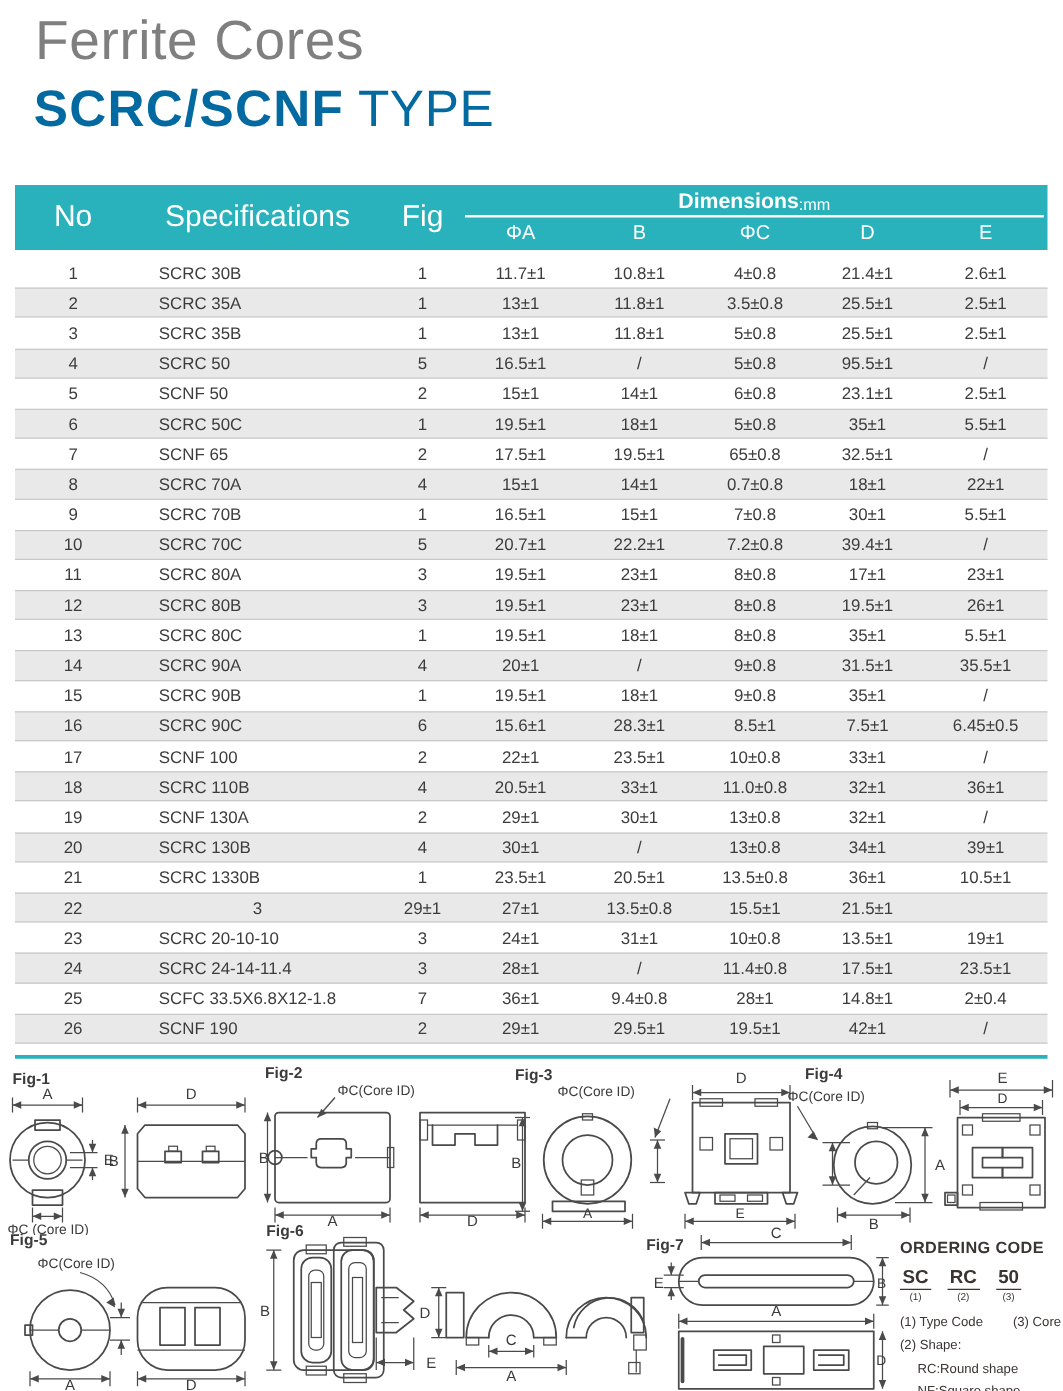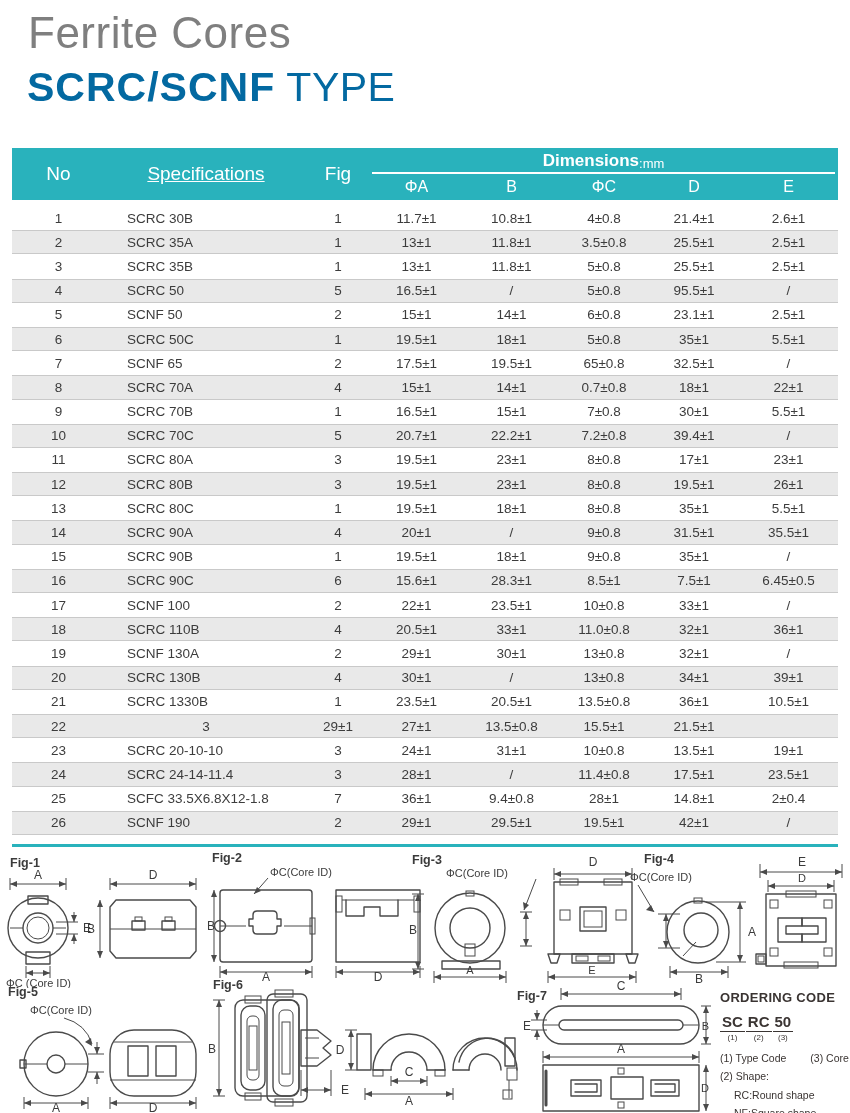--- a/index.html
+++ b/index.html
@@ -9,22 +9,22 @@
   .t1{position:absolute;left:28px;top:8px;font-size:44px;color:#7f7f7f;letter-spacing:0.5px;}
   .t2{position:absolute;left:27px;top:64px;font-size:41px;color:#0369a1;}
   .t2 .heavy{font-weight:900;letter-spacing:1px;}
   .t2 .reg{font-weight:400;letter-spacing:0.5px;}
   
   .table-wrap{position:absolute;left:12px;top:148px;width:826px;}
   .thead{background:#29b2bc;color:#fff;height:52px;display:grid;
          grid-template-columns:93px 202px 62px 95px 95px 90px 90px 99px;
          grid-template-rows:26px 26px;}
   .thead .hmain{grid-row:1/3;display:flex;align-items:center;justify-content:center;
-                font-size:19px;}
-  .thead .hmain.spec{justify-content:center;text-decoration:underline;}
+                font-size:24px;}
+  .thead .hmain.spec{justify-content:center;}
   .dims-title{grid-column:4/9;grid-row:1;display:flex;align-items:flex-end;justify-content:center;
               border-bottom:2px solid #ffffff;margin:0 3px;padding-bottom:1px;}
   .dims-title .big{font-size:17px;font-weight:bold;}
   .dims-title .small{font-size:13px;}
   .hsub{grid-row:2;display:flex;align-items:center;justify-content:center;font-size:16px;}
   .tbody{margin-top:6px;}
   .trow{display:grid;grid-template-columns:93px 202px 62px 95px 95px 90px 90px 99px;
         height:24.2px;box-sizing:border-box;}
   .trow.alt{background:#e9e9e9;border-top:1px solid #c9c9c9;border-bottom:1px solid #c9c9c9;}
   .tcell{display:flex;align-items:center;justify-content:center;font-size:13.5px;color:#3c3c3c;}
@@ -36,21 +36,21 @@
   svg .ln{fill:none;stroke:#4a4a4a;stroke-width:1.4;stroke-linejoin:round;stroke-linecap:round;}
   svg .tn{fill:none;stroke:#4a4a4a;stroke-width:1;}
   svg .ar{fill:#4a4a4a;stroke:none;}
   svg text{font-family:"Liberation Sans",sans-serif;fill:#3b3b3b;}
   svg .lb{font-size:12px;}
   svg .ct{font-size:11px;}
   svg .fl{font-size:12.5px;font-weight:bold;}
   
   .oc{position:absolute;left:720px;top:140px;width:130px;color:#3a3432;}
   .oc-title{font-size:13px;font-weight:bold;letter-spacing:0.3px;}
-  .oc-code{display:flex;gap:1px;margin-top:8px;}
+  .oc-code{display:flex;gap:13px;margin-top:8px;}
   .oc-part{text-align:center;}
   .oc-part .cp{font-size:15px;font-weight:bold;border-bottom:1.5px solid #3a3432;
                padding:0 2px 1px 2px;display:inline-block;}
   .oc-part .ci{font-size:8px;margin-top:1px;}
   .oc-notes{font-size:10.5px;margin-top:7px;line-height:1.75;white-space:nowrap;}
   .oc-notes .row1 span+span{margin-left:24px;}
   .oc-notes .indent{padding-left:14px;}
 </style>
 </head>
 <body>

